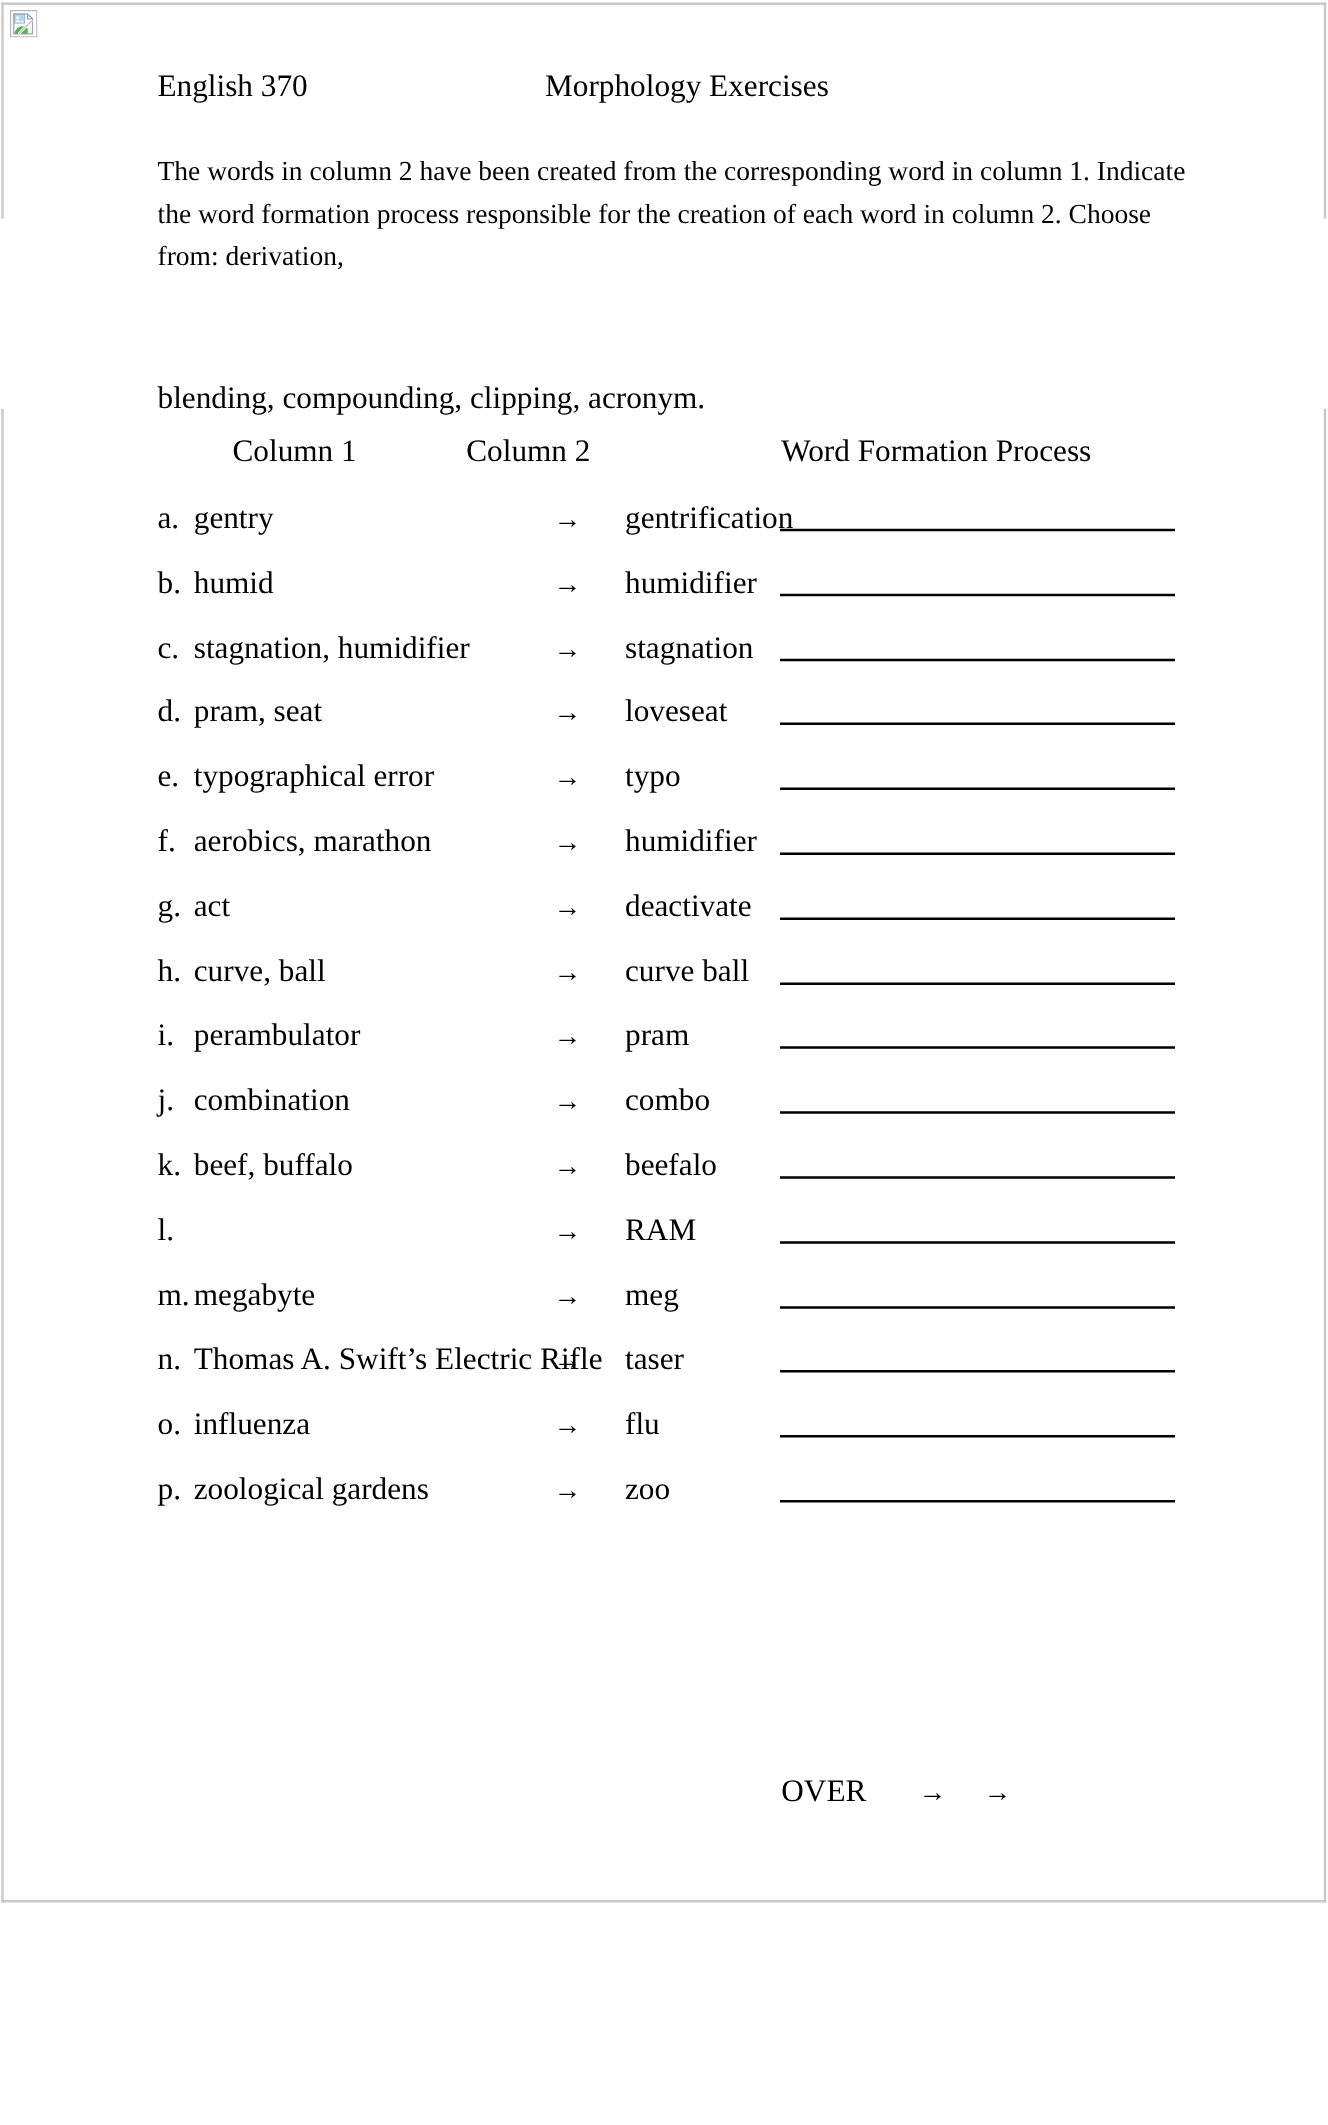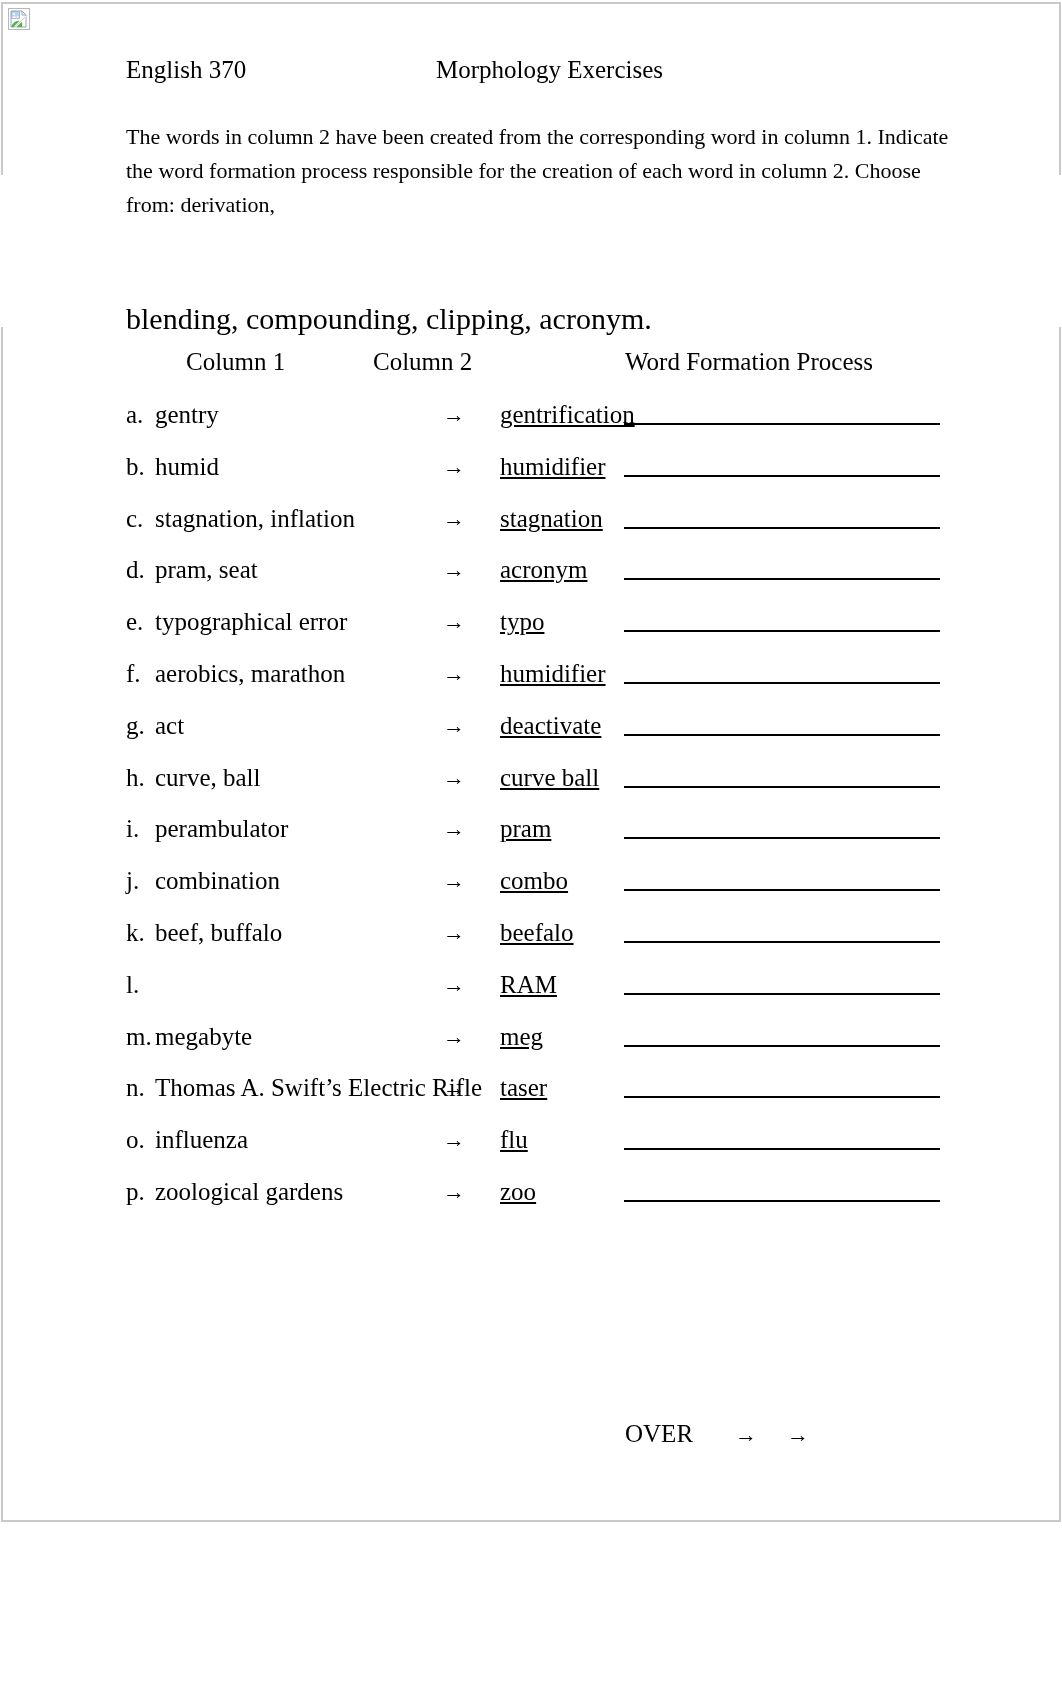--- a/index.html
+++ b/index.html
@@ -86,21 +86,21 @@
     top: 120px;
     width: 830px;
     font-size: 22px;
     line-height: 34px;
   }
   .instructions-tail {
     position: absolute;
     left: 126px;
     top: 302px;
     width: 830px;
-    font-size: 30px;
+    font-size: 25px;
     line-height: 34px;
   }
 
   
   .col-headings {
     position: absolute;
     top: 346px;
     left: 0;
     width: 1062px;
     height: 32px;
@@ -143,21 +143,20 @@
     left: 155px;
   }
   .row .arrow {
     position: absolute;
     left: 443px;
     font-size: 22px;
   }
   .row .result {
     position: absolute;
     left: 500px;
-    text-decoration: underline;
   }
   .row .answer-blank {
     position: absolute;
     left: 624px;
     top: 25px;
     width: 316px;
     height: 0;
     border-bottom: 2px solid #000000;
   }
 
@@ -223,30 +222,30 @@
       </div>
       <div class="row" style="top: 449.8px;">
         <span class="marker">b.</span>
         <span class="source">humid</span>
         <span class="arrow">→</span>
         <span class="result">humidifier</span>
         <span class="answer-blank"></span>
       </div>
       <div class="row" style="top: 501.6px;">
         <span class="marker">c.</span>
-        <span class="source">stagnation, inflation</span>
+        <span class="source">stagnation, humidifier</span>
         <span class="arrow">→</span>
         <span class="result">stagnation</span>
         <span class="answer-blank"></span>
       </div>
       <div class="row" style="top: 553.4px;">
         <span class="marker">d.</span>
         <span class="source">pram, seat</span>
         <span class="arrow">→</span>
-        <span class="result">acronym</span>
+        <span class="result">loveseat</span>
         <span class="answer-blank"></span>
       </div>
       <div class="row" style="top: 605.2px;">
         <span class="marker">e.</span>
         <span class="source">typographical error</span>
         <span class="arrow">→</span>
         <span class="result">typo</span>
         <span class="answer-blank"></span>
       </div>
       <div class="row" style="top: 657px;">

